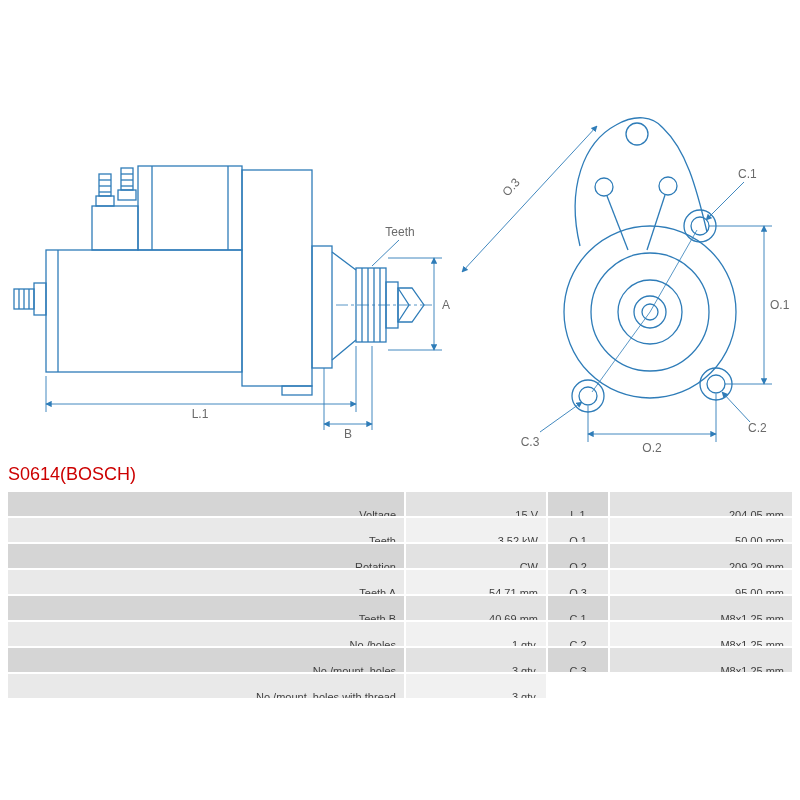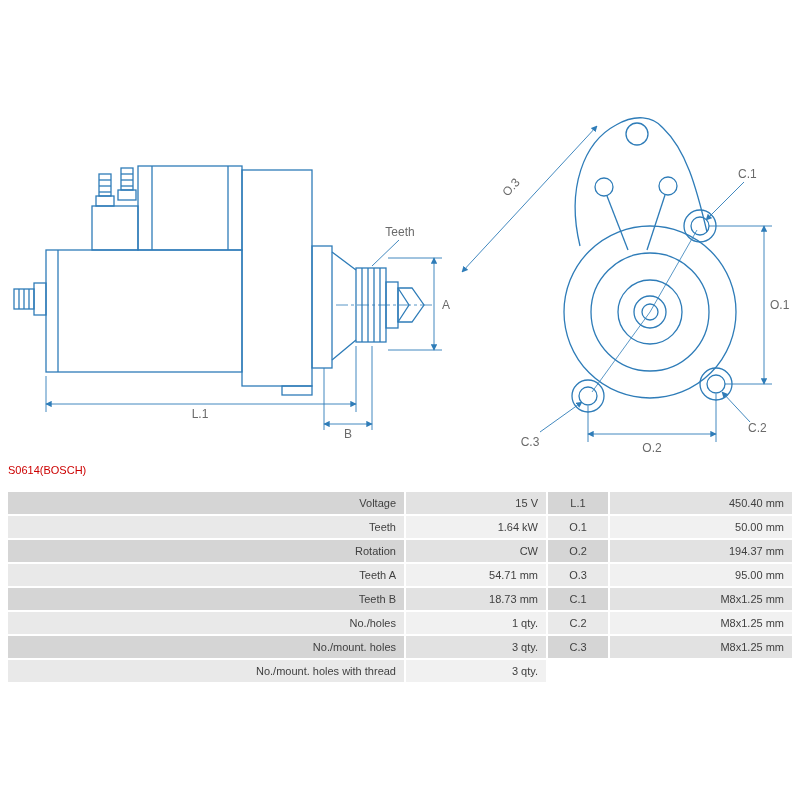--- a/index.html
+++ b/index.html
@@ -17,35 +17,35 @@
   .arrhead { fill: var(--line-color,#2e7cb8); }
   .dim-label {
     fill: var(--dim-text,#6a6a6a);
     font-family:"Liberation Sans", sans-serif;
     font-size:12px;
   }
 
   .title {
     position:absolute; left:8px; top:464px;
     color: var(--title-color,#cc0000);
-    font-size:11px;
+    font-size:18px;
   }
 
   .spec-table {
     position:absolute; left:8px; top:492px; width:784px;
     display:grid;
     grid-template-columns:396px 140px 60px 182px;
     gap:2px;
     font-size:11px;
     color: var(--table-text,#3f3f3f);
   }
   .trow { display:contents; }
   .cell {
     height:22px; line-height:22px;
-    padding:0 8px; box-sizing:border-box;
+    padding:12px 8px; box-sizing:border-box;
     overflow:hidden; white-space:nowrap;
   }
   .c-label, .c-value, .c-dimval { text-align:right; }
   .c-dim { text-align:center; }
 
   .trow:nth-child(odd)  .c-label  { background:#d5d5d5; }
   .trow:nth-child(odd)  .c-value  { background:#e2e2e2; }
   .trow:nth-child(odd)  .c-dim    { background:#d5d5d5; }
   .trow:nth-child(odd)  .c-dimval { background:#e2e2e2; }
   .trow:nth-child(even) .c-label  { background:#e9e9e9; }
@@ -178,43 +178,43 @@
     <text class="dim-label" x="530" y="446" text-anchor="middle">C.3</text>
   </svg>
 
   <div class="title">S0614(BOSCH)</div>
 
   <div class="spec-table">
     <div class="trow">
       <div class="cell c-label">Voltage</div>
       <div class="cell c-value">15 V</div>
       <div class="cell c-dim">L.1</div>
-      <div class="cell c-dimval">450.40 mm</div>
+      <div class="cell c-dimval">204.05 mm</div>
     </div>
     <div class="trow">
       <div class="cell c-label">Teeth</div>
-      <div class="cell c-value">1.64 kW</div>
+      <div class="cell c-value">3.52 kW</div>
       <div class="cell c-dim">O.1</div>
       <div class="cell c-dimval">50.00 mm</div>
     </div>
     <div class="trow">
       <div class="cell c-label">Rotation</div>
       <div class="cell c-value">CW</div>
       <div class="cell c-dim">O.2</div>
-      <div class="cell c-dimval">194.37 mm</div>
+      <div class="cell c-dimval">209.29 mm</div>
     </div>
     <div class="trow">
       <div class="cell c-label">Teeth A</div>
       <div class="cell c-value">54.71 mm</div>
       <div class="cell c-dim">O.3</div>
       <div class="cell c-dimval">95.00 mm</div>
     </div>
     <div class="trow">
       <div class="cell c-label">Teeth B</div>
-      <div class="cell c-value">18.73 mm</div>
+      <div class="cell c-value">40.69 mm</div>
       <div class="cell c-dim">C.1</div>
       <div class="cell c-dimval">M8x1.25 mm</div>
     </div>
     <div class="trow">
       <div class="cell c-label">No./holes</div>
       <div class="cell c-value">1 qty.</div>
       <div class="cell c-dim">C.2</div>
       <div class="cell c-dimval">M8x1.25 mm</div>
     </div>
     <div class="trow">

